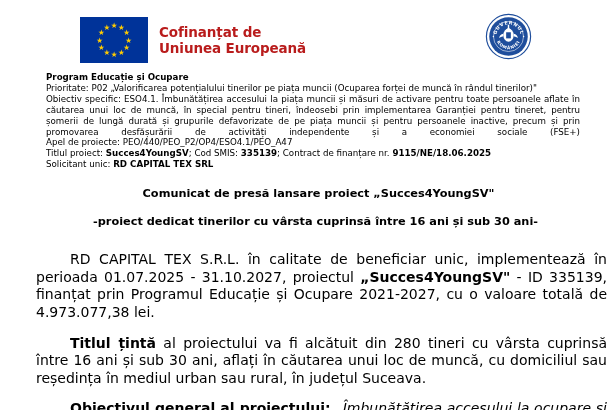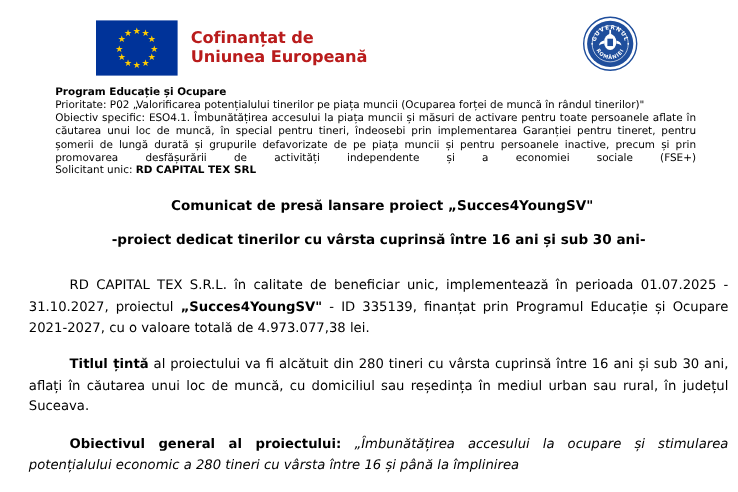--- a/index.html
+++ b/index.html
@@ -101,22 +101,22 @@
     font-size: 11.3px;
     line-height: 14px;
   }
 
   
   .body-wrap {
     margin: 22px 8px 0 24px;
     width: 583px;
   }
   p.para {
-    margin: 0 0 13px 0;
-    font-size: 11px;
+    margin: 0 0 13px 12px;
+    font-size: 14px;
     line-height: 17.6px;
     text-align: justify;
     text-indent: 34px;
   }
   p.para.last {
     margin-bottom: 0;
   }
   .ital { font-style: italic; }
 </style>
 </head>
@@ -176,20 +176,22 @@
         <circle cx="82" cy="50" r="1.6" fill="#ffffff"></circle>
       </svg>
     </div>
 
   </div>
 
   <div class="info-block">
     <span class="ln b">Program Educație și Ocupare</span>
     <span class="ln">Prioritate: P02 „Valorificarea potențialului tinerilor pe piața muncii (Ocuparea forței de muncă în rândul tinerilor)"</span>
     <span class="ln just">Obiectiv specific: ESO4.1. Îmbunătățirea accesului la piața muncii și măsuri de activare pentru toate persoanele aflate în căutarea unui loc de muncă, în special pentru tineri, îndeosebi prin implementarea Garanției pentru tineret, pentru șomerii de lungă durată și grupurile defavorizate de pe piața muncii și pentru persoanele inactive, precum și prin promovarea desfășurării de activități independente și a economiei sociale (FSE+)</span>
+    <span class="ln"><span>Apel de proiecte: </span><span>PEO/440/PEO_P2/OP4/ESO4.1/PEO_A47</span></span>
+    <span class="ln"><span>Titlul proiect: </span><span class="b">Succes4YoungSV</span><span>; Cod SMIS: </span><span class="b">335139</span><span>; Contract de finanțare nr. </span><span class="b">9115/NE/18.06.2025</span></span>
     <span class="ln"><span>Solicitant unic: </span><span class="b">RD CAPITAL TEX SRL</span></span>
   </div>
 
   <div class="title-main">Comunicat de presă lansare proiect „Succes4YoungSV"</div>
   <div class="title-sub">-proiect dedicat tinerilor cu vârsta cuprinsă între 16 ani și sub 30 ani-</div>
 
   <div class="body-wrap">
 
     <p class="para"><span>RD CAPITAL TEX S.R.L. în calitate de beneficiar unic, implementează în perioada 01.07.2025 - 31.10.2027, proiectul </span><span class="b">„Succes4YoungSV"</span><span> - ID 335139, finanțat prin Programul Educație și Ocupare 2021-2027, cu o valoare totală de 4.973.077,38 lei.</span></p>
 

